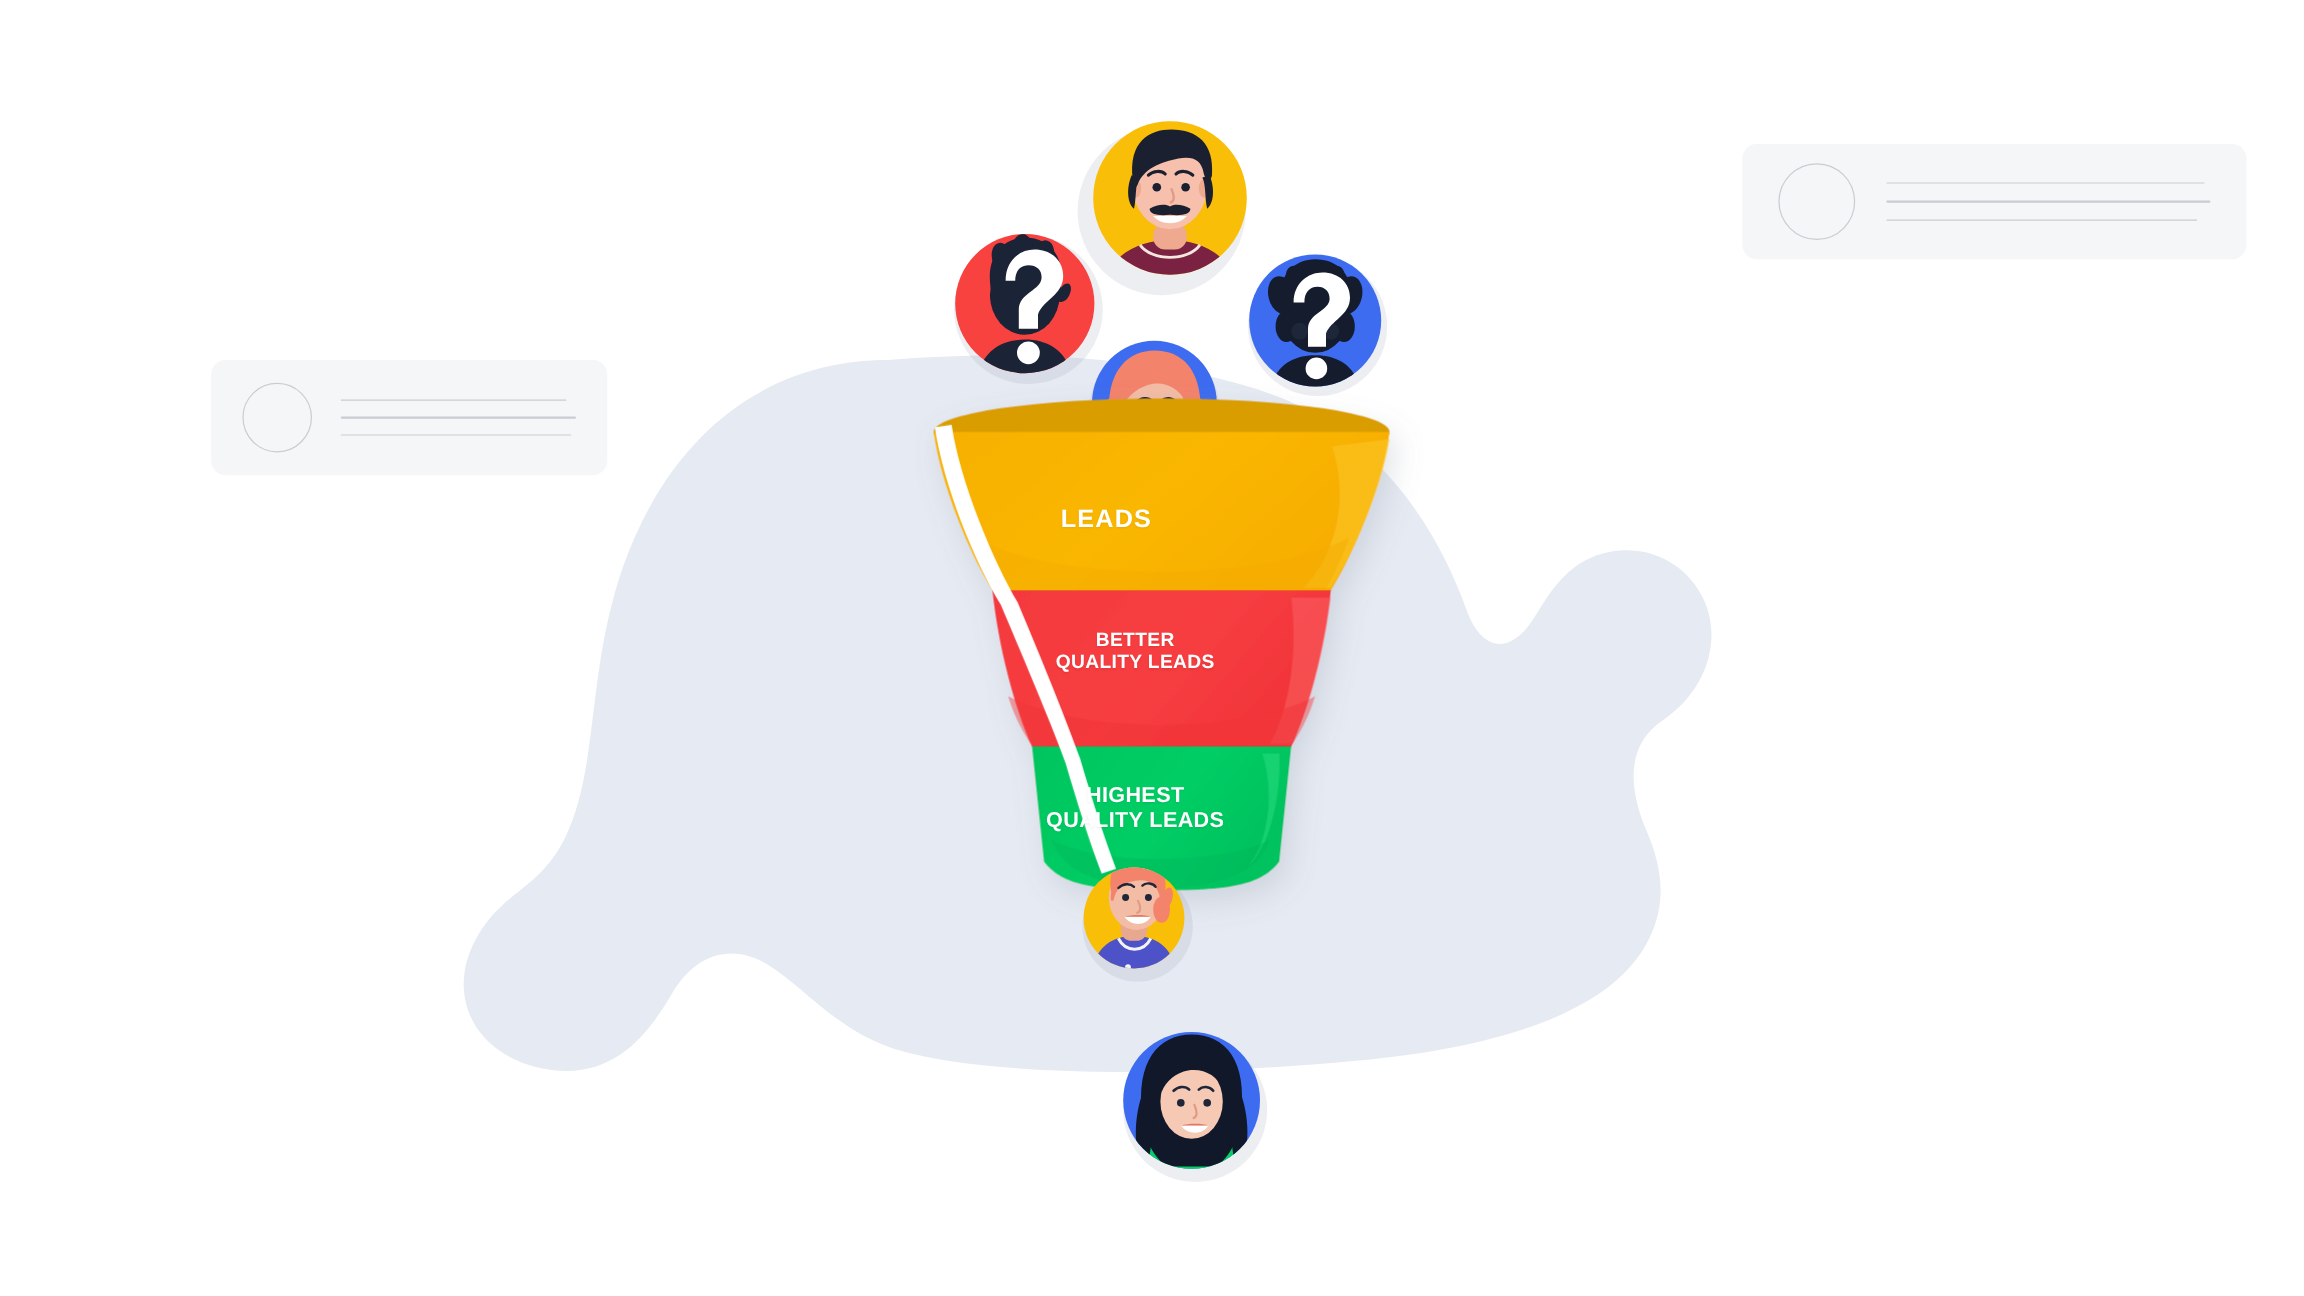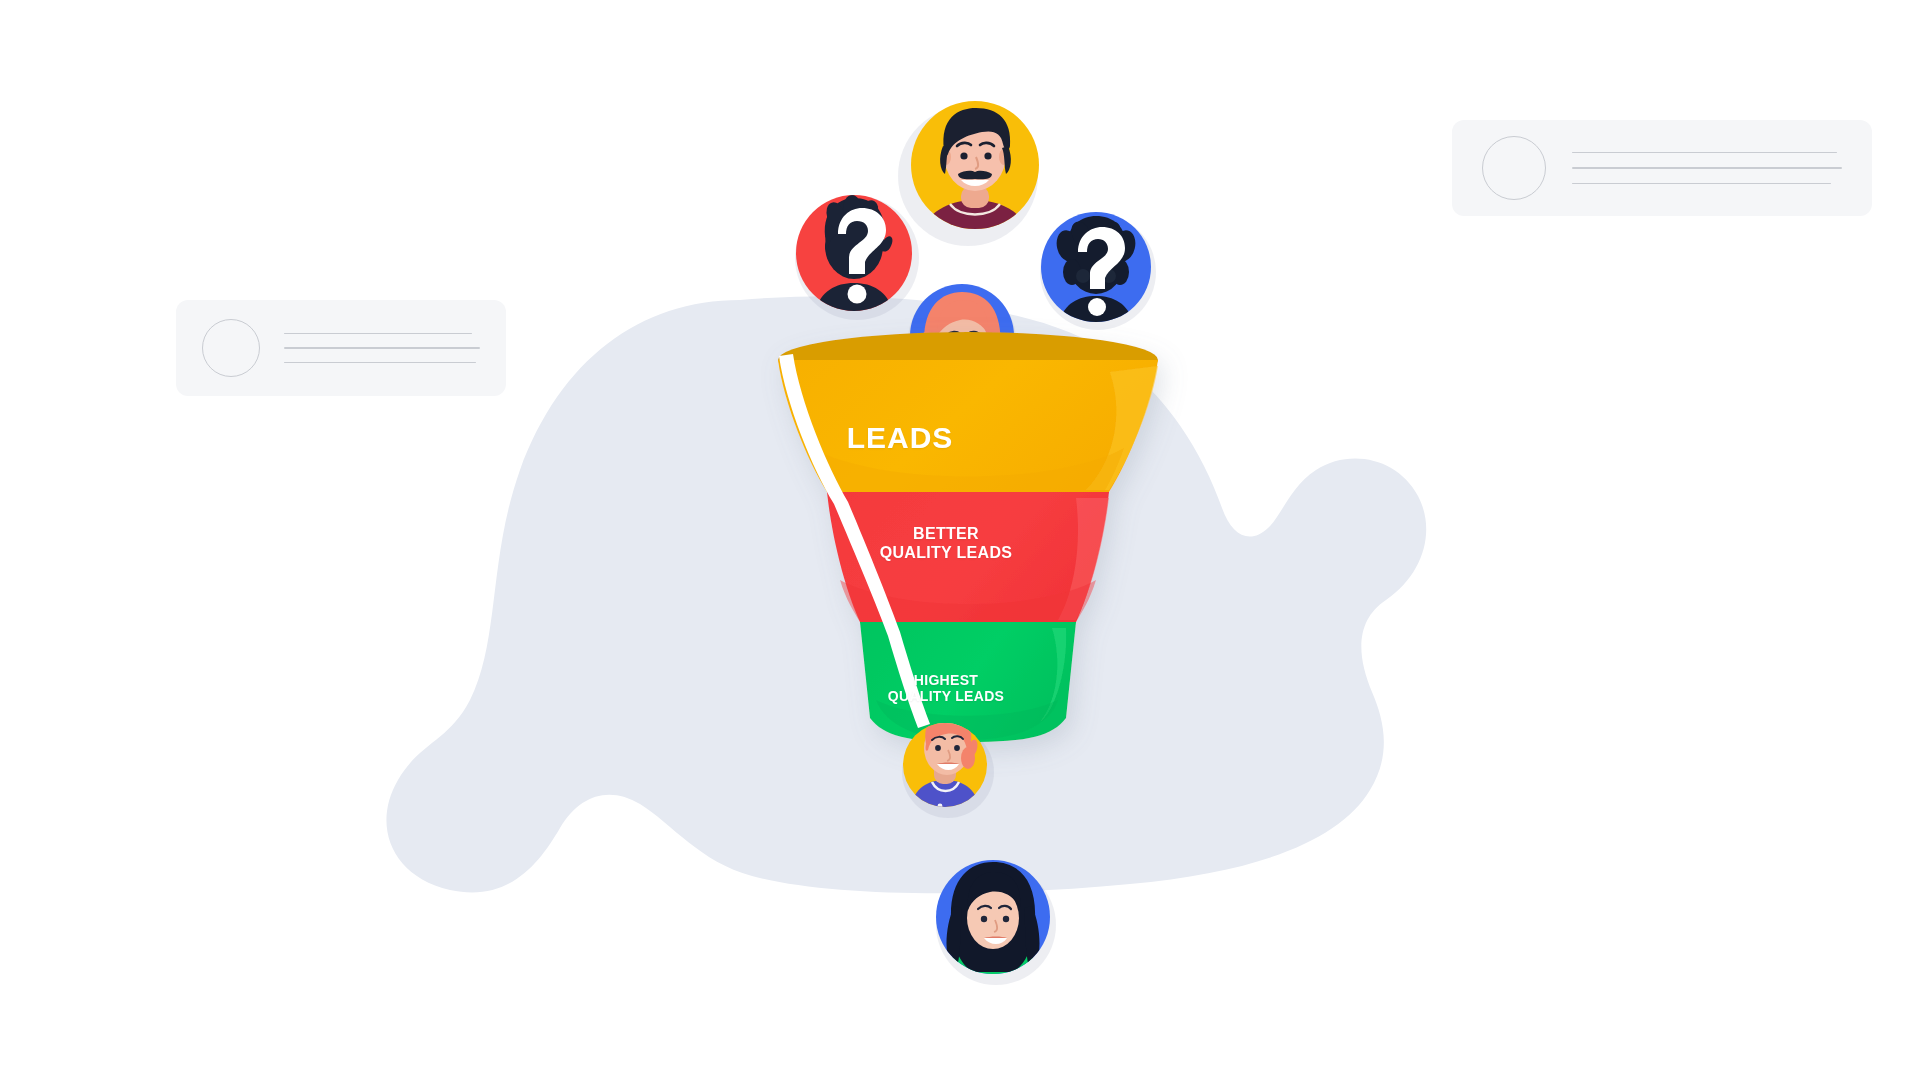--- a/index.html
+++ b/index.html
@@ -47,23 +47,23 @@
     position:absolute;
     color:#ffffff;
     text-align:center;
     font-weight:bold;
     letter-spacing:0.3px;
     line-height:1.16;
     user-select:none;
     white-space:pre-line;
     text-shadow:0 1px 2px rgba(0,0,0,0.08);
   }
-  .lbl-leads{left:740px;top:421px;width:320px;font-size:30px;letter-spacing:1px;}
+  .lbl-leads{left:762px;top:421px;width:320px;font-size:21px;letter-spacing:1px;}
   .lbl-better{left:806px;top:525px;width:280px;font-size:16px;}
-  .lbl-highest{left:826px;top:652px;width:240px;font-size:14px;margin-top:20px;}
+  .lbl-highest{left:826px;top:652px;width:240px;font-size:18px;}
 </style>
 </head>
 <body>
 
 <div class="stage">
 
   <svg class="layer" width="1920" height="1080" viewBox="0 0 1920 1080" aria-hidden="true">
     <path d="M 740 300
              C 640 300, 560 360, 520 470
              C 488 560, 500 640, 470 700

